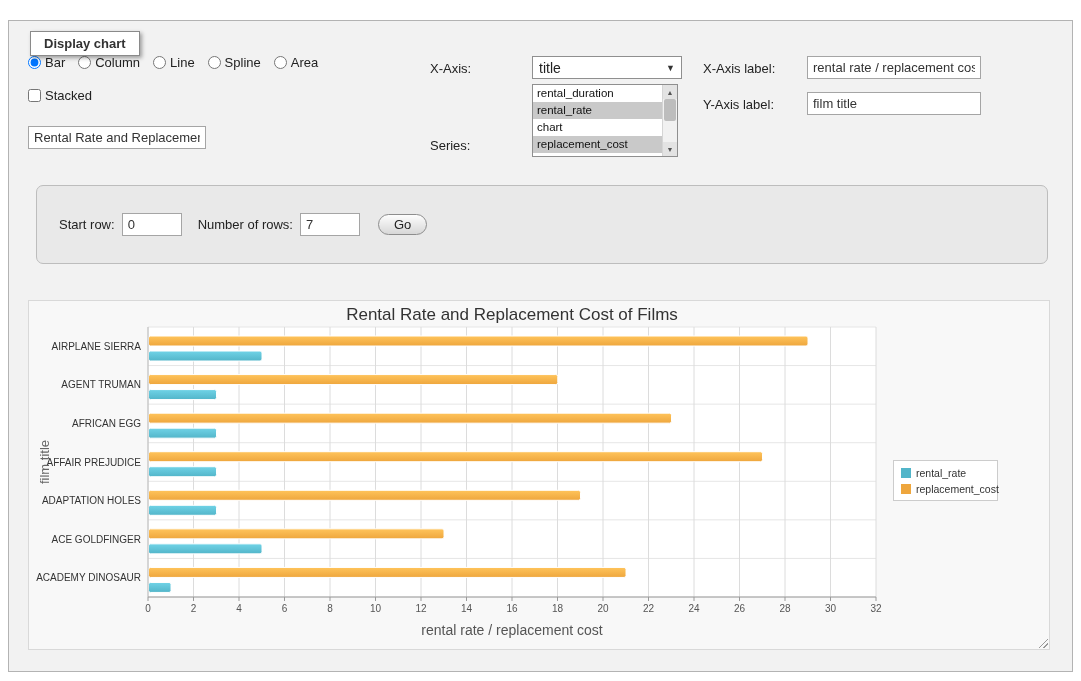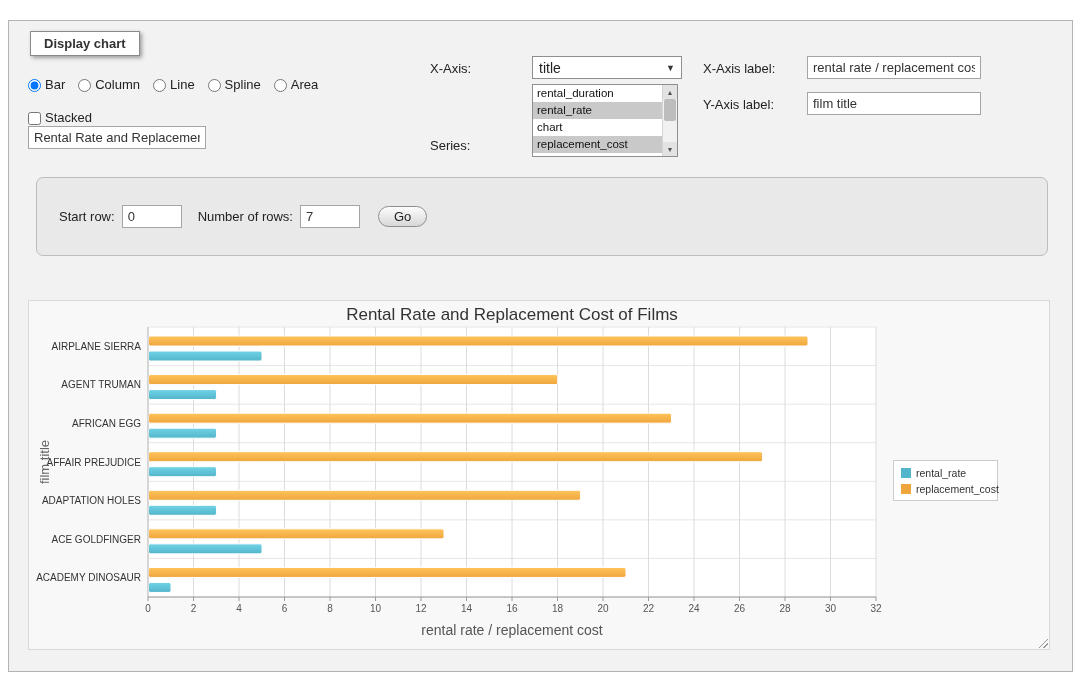--- a/index.html
+++ b/index.html
@@ -14,21 +14,21 @@
   .legend {
     position:absolute; left:30px; top:8px; z-index:5;
     background:#fff; border:1px solid #8a8a8a; padding:4px 13px;
     font-weight:bold; font-size:13px; color:#333;
     box-shadow:2px 2px 4px rgba(0,0,0,0.35);
     margin-top:23px;
   }
 
   
   .radios { position:absolute; left:28px; top:55px; display:flex; gap:13px; align-items:center; }
-  .radios label, .stacked { display:flex; align-items:flex-end; gap:4px; cursor:default;margin-top:22px; }
+  .radios label, .stacked { display:flex; align-items:center; gap:4px; cursor:default; }
   .stacked { position:absolute; left:28px; top:88px; }
   input[type="radio"], input[type="checkbox"] { width:13px; height:13px; }
 
   .text-input {
     background:#fff; border:1px solid #a5a5a5; height:23px; padding:2px 5px;
     font-family:"Liberation Sans", sans-serif; font-size:13px; color:#333;
   }
   .title-input { position:absolute; left:28px; top:126px; width:178px; }
 
   .form-label { position:absolute; color:#222; }
@@ -55,21 +55,21 @@
   .lb-scroll { width:15px; background:#f1f1f1; border-left:1px solid #d5d5d5; position:relative; }
   .lb-arrow { height:14px; display:flex; align-items:center; justify-content:center;
               font-size:7px; color:#555; background:#e3e3e3; }
   .lb-arrow-down { position:absolute; bottom:0; left:0; right:0; }
   .lb-thumb { position:absolute; top:14px; left:1px; right:1px; height:22px; background:#bdbdbd; border-radius:2px; }
 
   .xaxis-label-input { position:absolute; left:807px; top:56px; width:174px; }
   .yaxis-label-input { position:absolute; left:807px; top:92px; width:174px; }
 
   .rows-panel {
-    position:absolute; left:36px; top:177px; width:1012px; height:79px;
+    position:absolute; left:36px; top:185px; width:1012px; height:79px;
     background:#e9e9e9; border:1px solid #bdbdbd; border-radius:7px;
     display:flex; align-items:center; padding-left:22px;
   }
   .rows-panel .lbl { margin-right:7px; color:#222; }
   .rows-panel .gap { margin-left:16px; }
   .small-input { width:60px; }
   .go-btn {
     margin-left:18px; height:21px; padding:0 15px; border-radius:13px;
     border:1px solid #8d8d8d; background:linear-gradient(#fdfdfd,#d7d7d7);
     font-family:"Liberation Sans", sans-serif; font-size:13px; color:#222; cursor:default;

